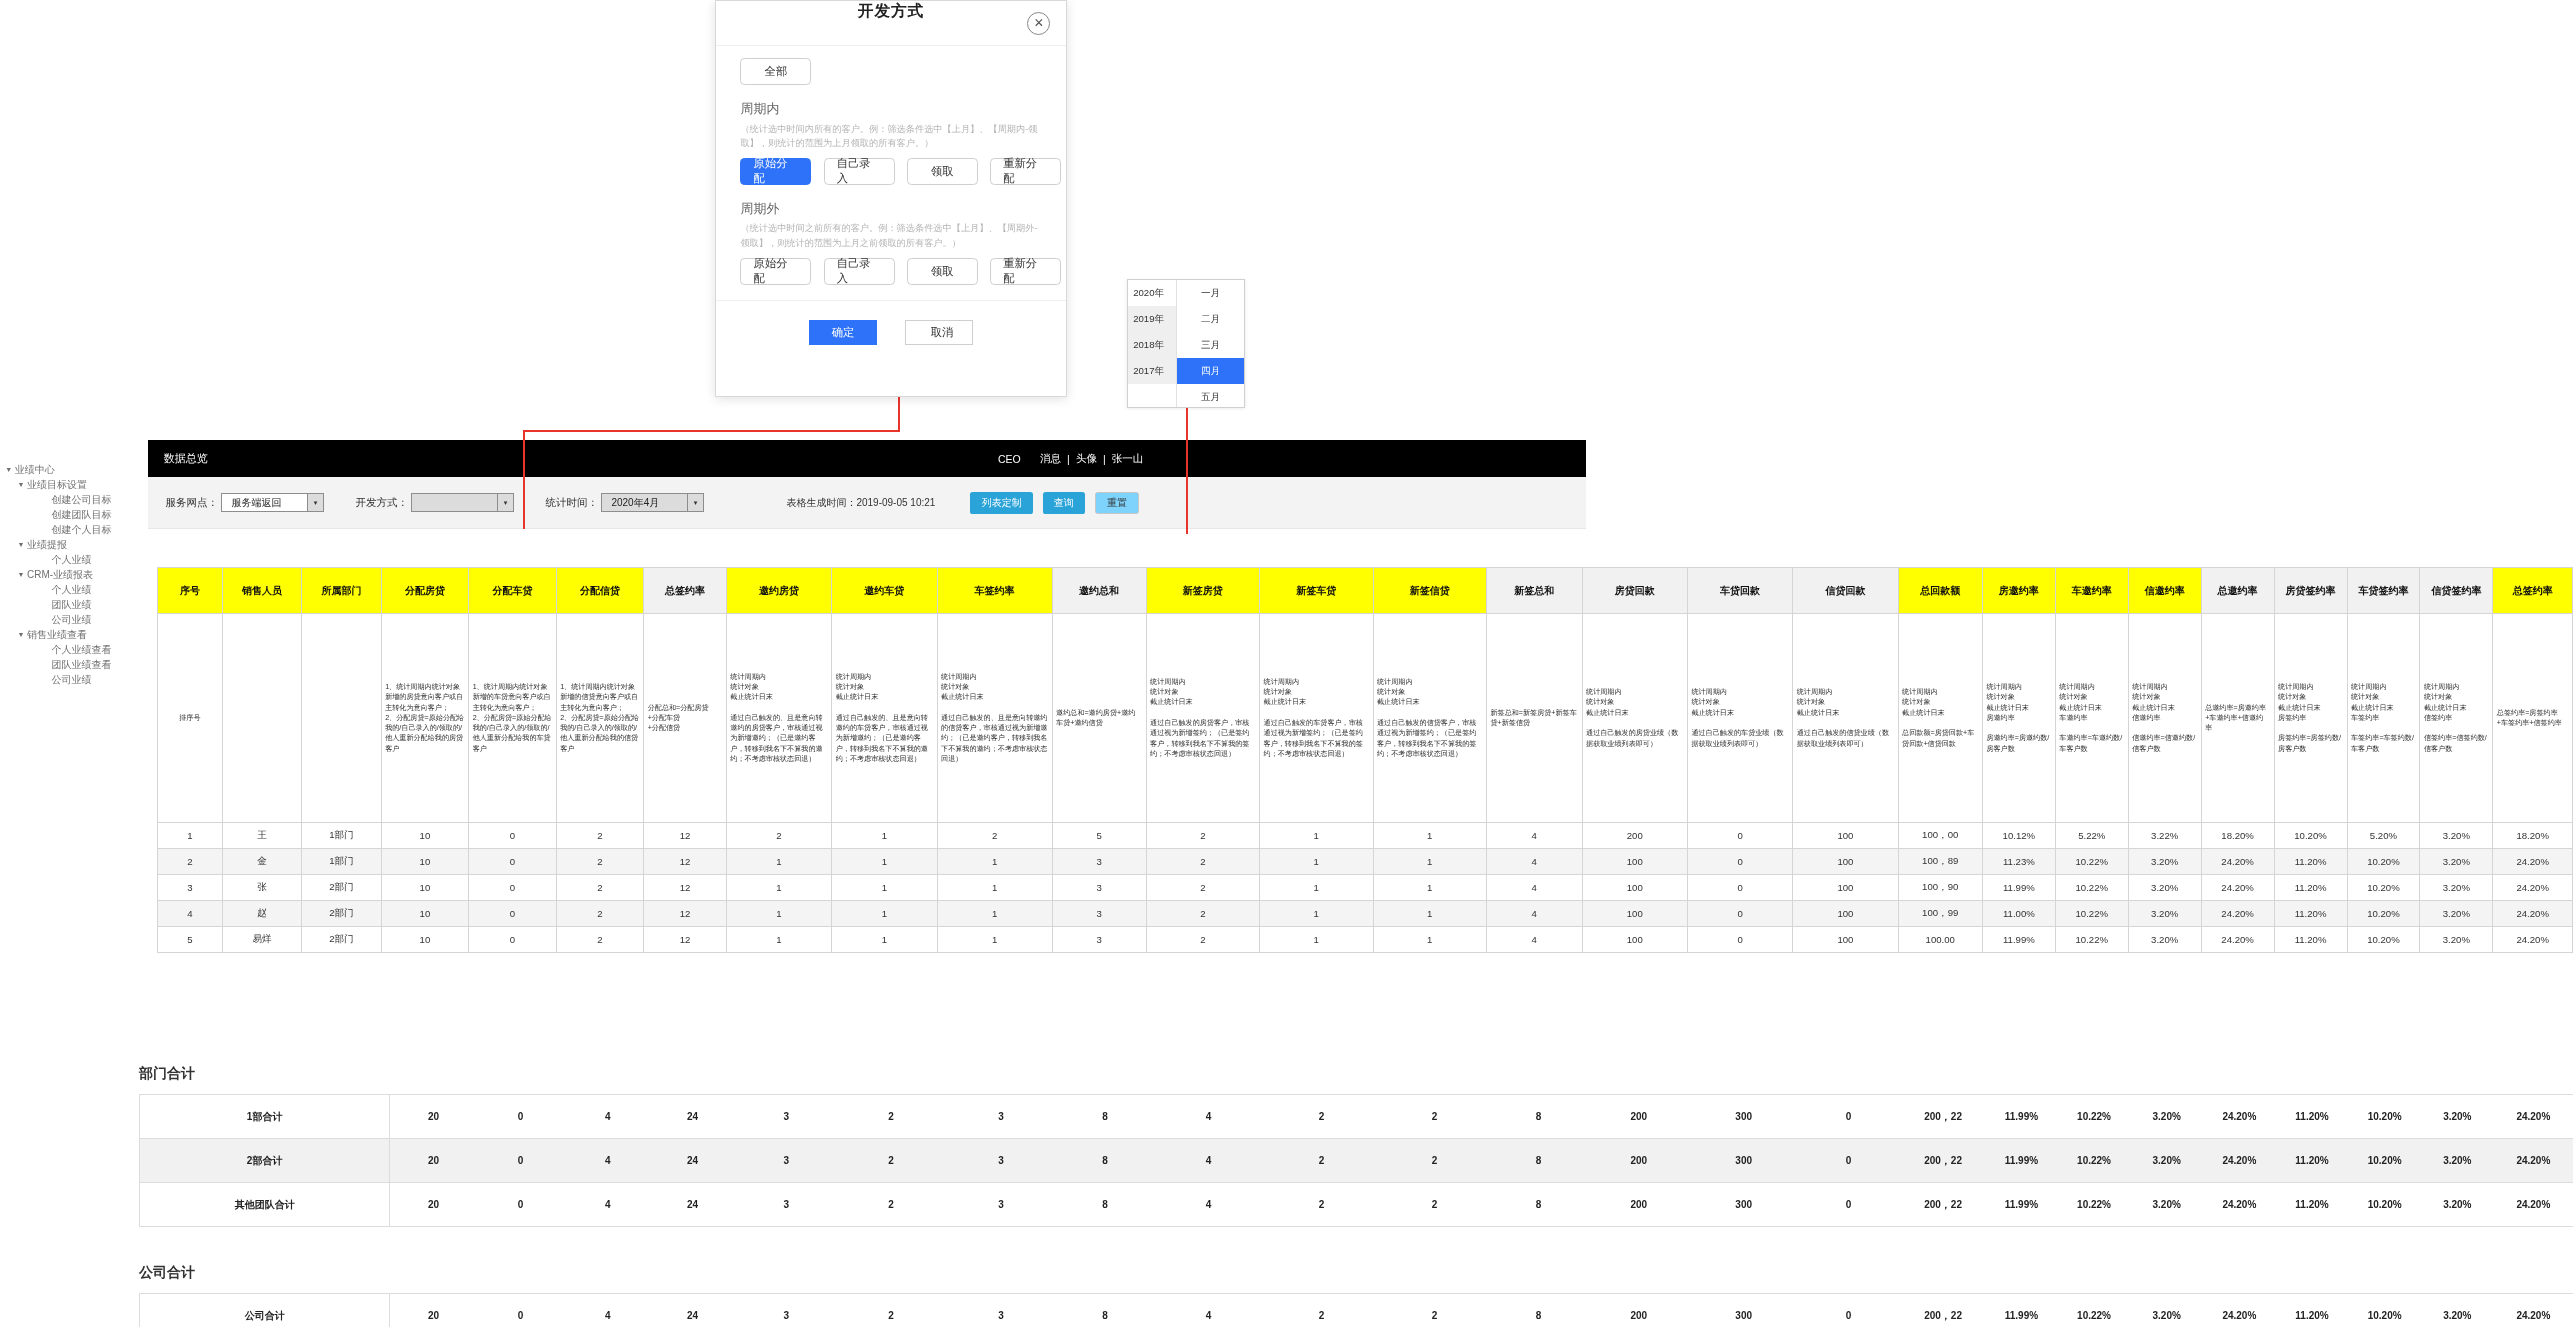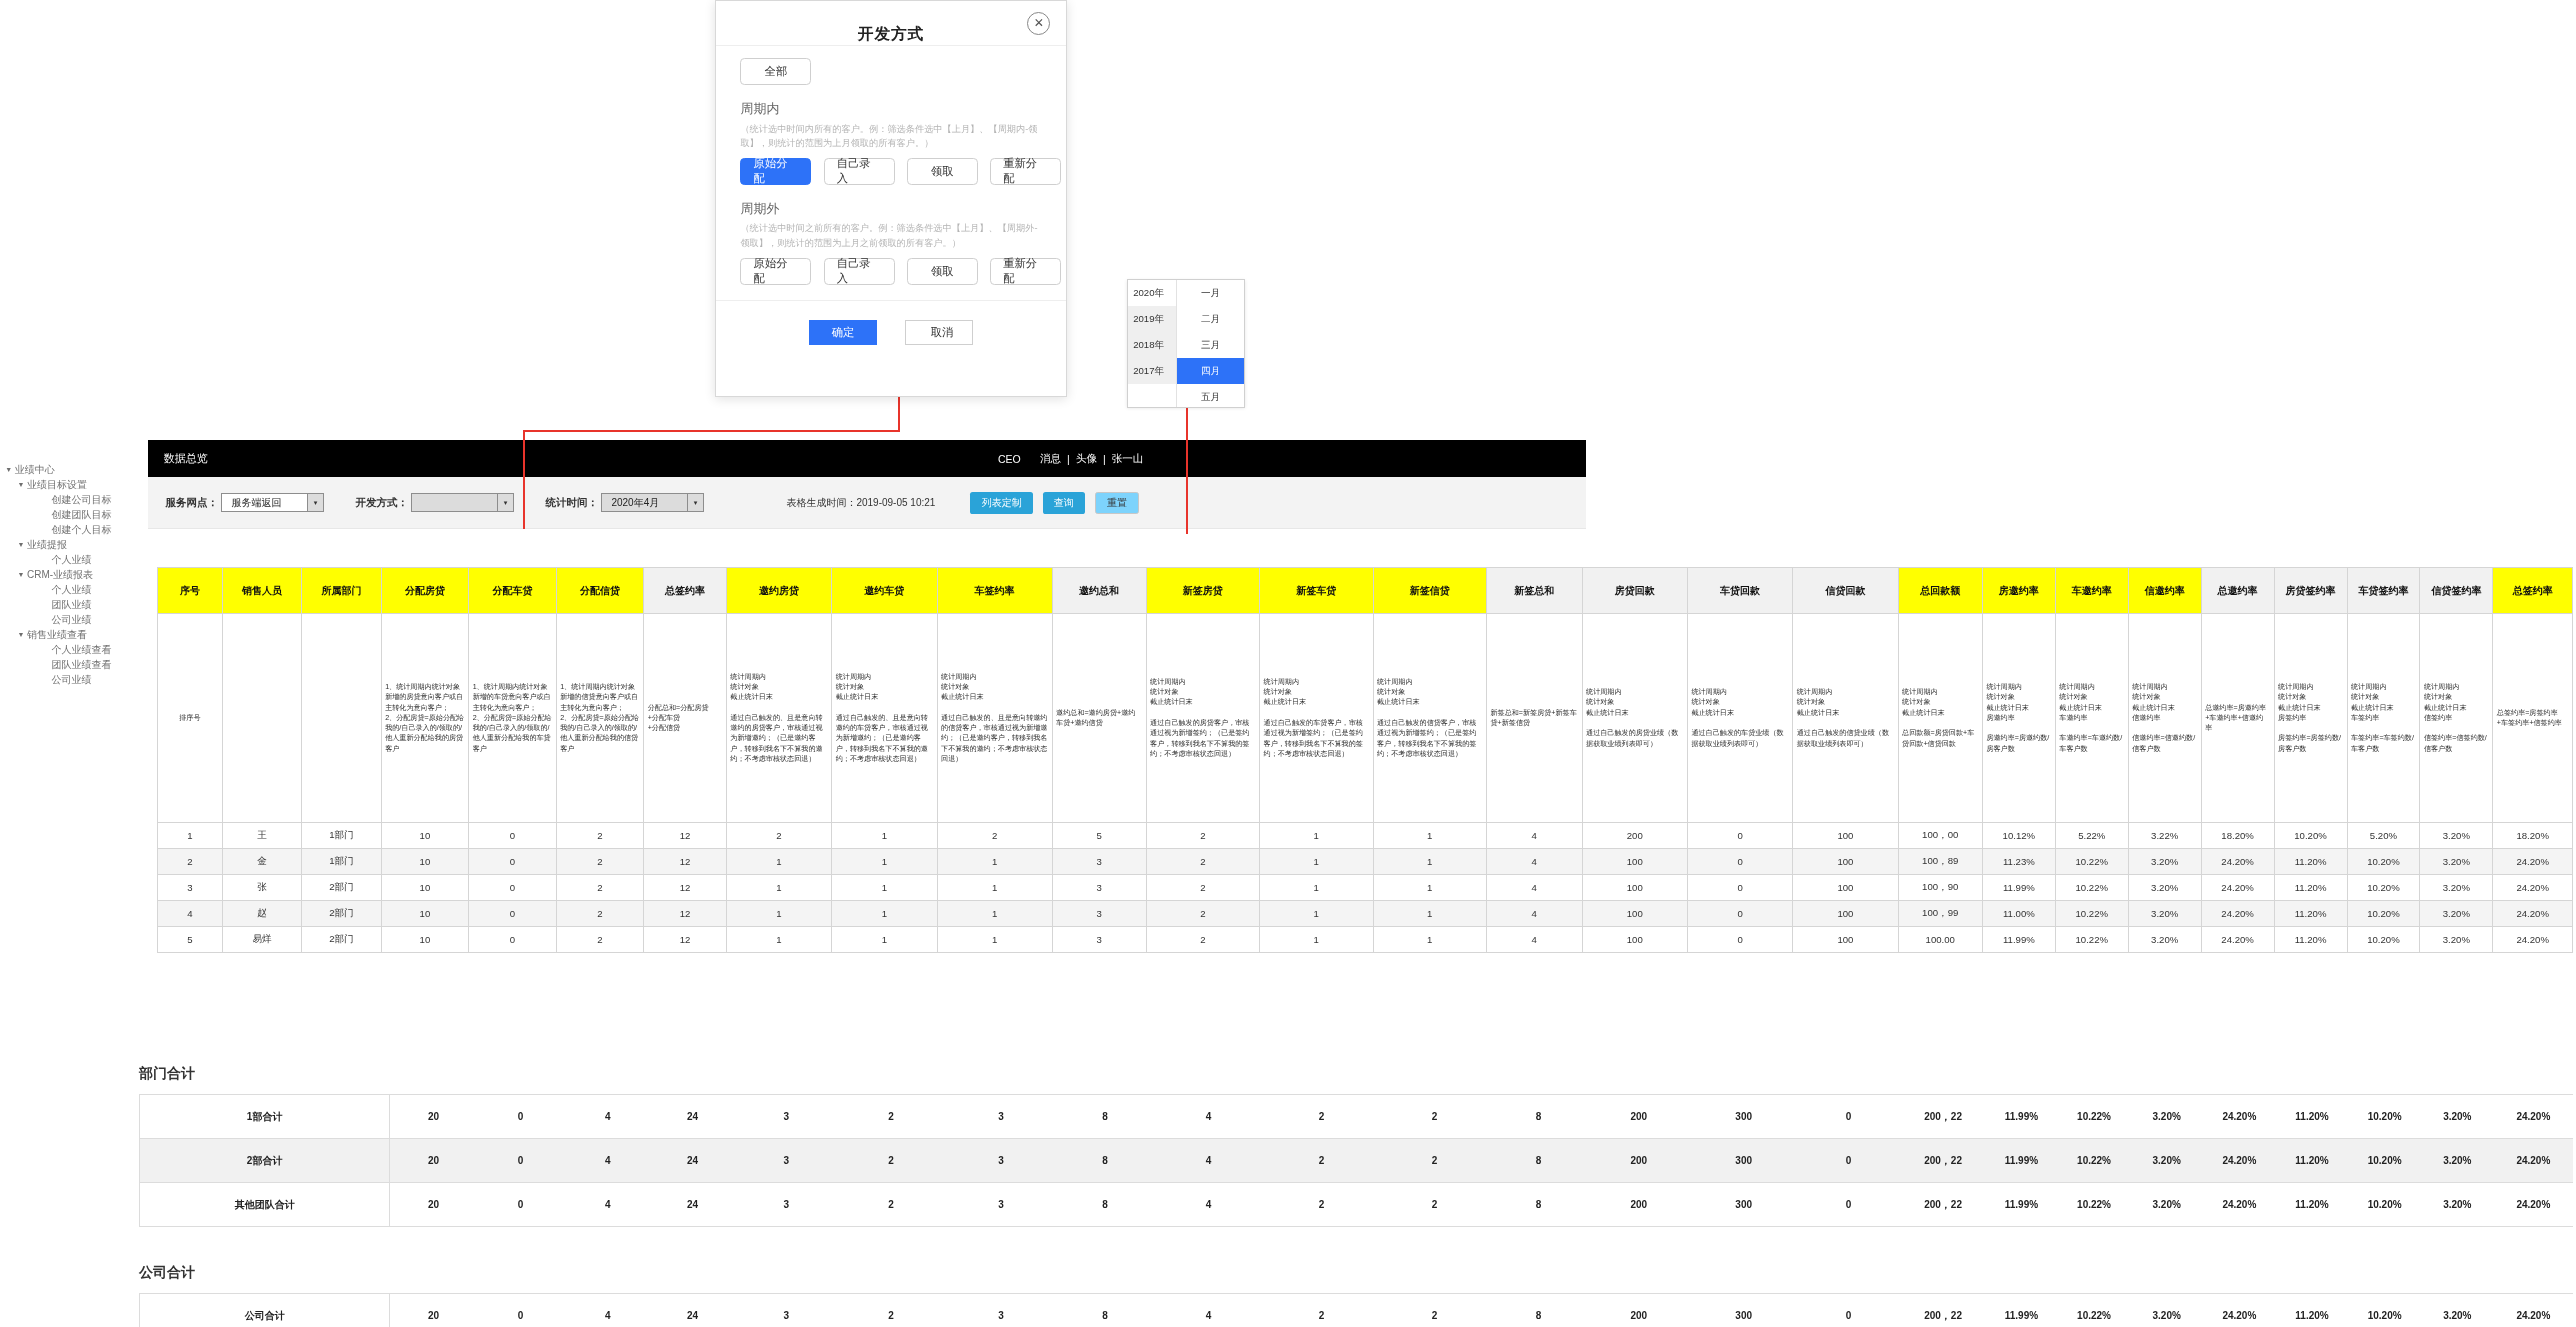--- a/index.html
+++ b/index.html
@@ -13,21 +13,21 @@
     color: #333;
   }
 
   
   #dialog {
     position: absolute; left: 715px; top: 0px; width: 352px; height: 397px;
     background: #fff; border: 0.9px solid #d8d8d8; box-shadow: 0 1.7px 10.5px rgba(0,0,0,.12);
     z-index: 40;
   }
   #dialog .dlg-head {
-    height: 45px; display:flex; align-items:flex-end; justify-content:center;
+    height: 45px; display:flex; align-items:flex-start; justify-content:center;
     border-bottom: 0.9px solid #eee; position: relative;
   }
   #dialog .dlg-title { font-size: 15.7px; font-weight: bold; color:#222; letter-spacing:0.9px;}
   #dialog .dlg-close {
     position:absolute; right: 15.7px; top: 10.5px; width:23px; height:23px;
     border:0.9px solid #888; border-radius:50%; display:flex; align-items:center;
     justify-content:center; font-size:12.2px; color:#555; cursor:pointer; background:#fff;
   }
   #dialog .dlg-body { padding: 12.2px 24.4px 3.5px 24.4px; }
   .pillbtn {
@@ -83,21 +83,21 @@
   .topbar {
     background:#000; height:37px; display:flex; align-items:center;
     justify-content:space-between; padding: 0 15.7px; color:#fff;
   }
   .topbar .tb-left { font-size:11px; }
   .topbar .tb-right { font-size:10.5px; display:flex; align-items:center; gap:6.1px; padding-right:427px;}
   .filterbar {
     background:#f3f3f3; height:52px; display:flex; align-items:center;
     padding: 0 17.4px; gap: 0px; border-bottom:0.9px solid #e7e7e7;
   }
-  .fl-label { font-size:10.5px; color:#333; margin-right:3.5px;font-weight:bold; }
+  .fl-label { font-size:10.5px; color:#333; margin-right:3.5px; }
   .selbox {
     position:relative; height:19px; width:103px; border:0.9px solid #8d8d8d;
     background:#fff; font-size:10px; color:#222; display:flex; align-items:center;
     padding-left:9px; margin-right: 31px; cursor:pointer;
   }
   .selbox.grey { background:#dcdcdc; }
   .selbox .arrow {
     position:absolute; right:0; top:0; bottom:0; width:16.6px; background:#dcdcdc;
     border-left:0.9px solid #8d8d8d; display:flex; align-items:center; justify-content:center;
     font-size:6.1px; color:#333;

